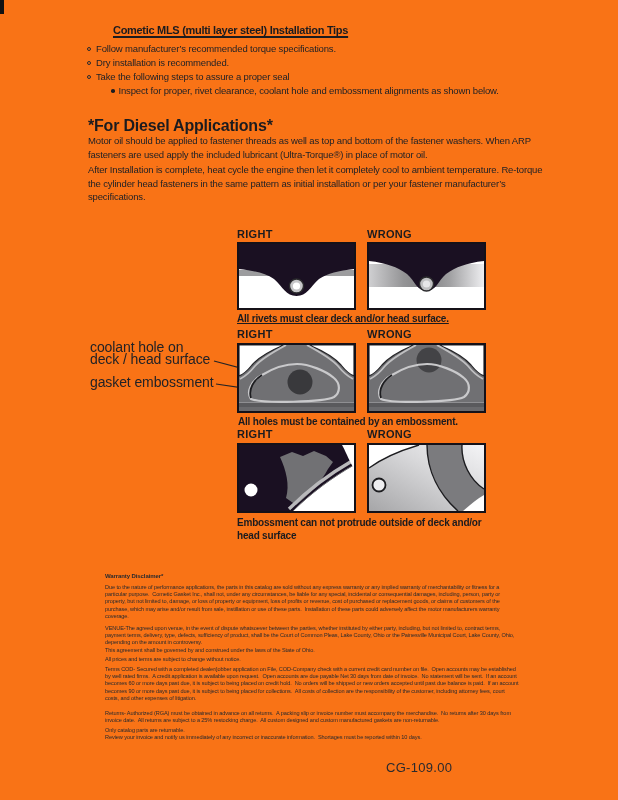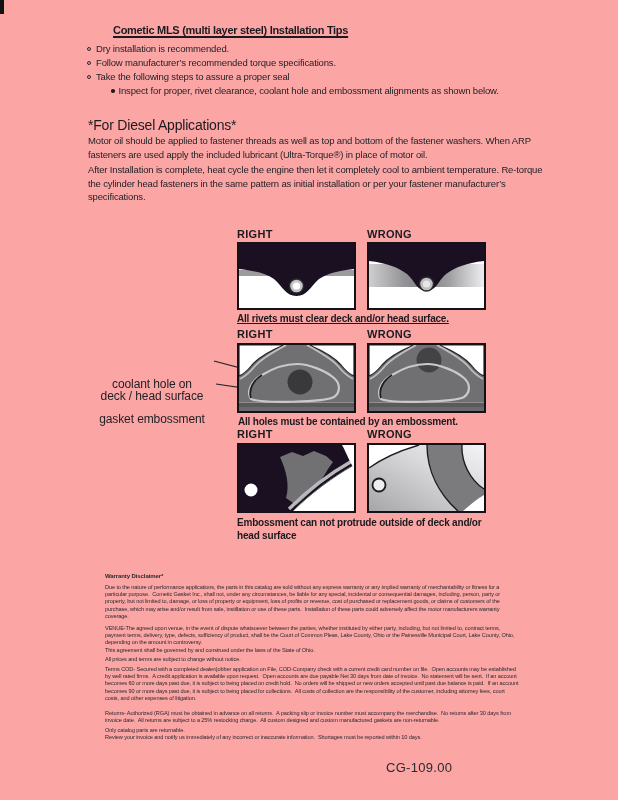--- a/index.html
+++ b/index.html
@@ -1,45 +1,45 @@
 <!DOCTYPE html>
 <html><head>
 <meta charset="utf-8">
 <style>
   * { margin:0; padding:0; box-sizing:border-box; }
   html,body { background:#ffffff; }
   .page {
-    position:relative; width:618px; height:800px; background:#fca5a5;
+    position:relative; width:618px; height:800px; background:#f97316;
     font-family:"Liberation Sans", sans-serif; color:#222226; overflow:hidden;
   }
   .abs { position:absolute; }
   .artifact { left:0; top:0; width:4px; height:14px; background:#121212; }
   .title {
     left:113px; top:24px; font-size:11px; font-weight:bold; letter-spacing:-0.3px;
     color:#1b1b1f; text-decoration:underline; text-decoration-thickness:1.5px; text-underline-offset:2px;
   }
   .bullets { left:87px; top:43px; width:480px; }
   .brow { display:flex; align-items:flex-start; height:14px; font-size:9.5px; letter-spacing:-0.15px; white-space:pre-wrap; }
   .brow.sub { margin-left:24px; }
   .obullet { width:4px; height:4px; border:1px solid #2a2a2e; border-radius:50%; margin:4px 5px 0 0; flex:none; }
   .dbullet { width:3.5px; height:3.5px; background:#1d1d21; border-radius:50%; margin:4px 4px 0 0; flex:none; }
-  .h-diesel { left:88px; top:117px; font-size:14px; font-weight:normal; letter-spacing:-0.2px; color:#1b1b1f; }
+  .h-diesel { left:88px; top:117px; font-size:16px; font-weight:bold; letter-spacing:-0.2px; color:#1b1b1f; }
   .para { left:88px; width:464px; font-size:9.5px; line-height:13.5px; letter-spacing:-0.15px; }
   .p1 { top:134px; } .p2 { top:163px; } .p3 { top:204px; }
 
   .dlabel { width:119px; font-size:11px; font-weight:bold; letter-spacing:0.3px; color:#1b1b1f; }
   .lblL { left:237px; } .lblR { left:367px; }
   .panel { width:119px; border:2px solid #151118; background:#fff; }
   .panL { left:237px; } .panR { left:367px; }
   .h68 { height:68px; } .h70 { height:70px; }
   .panel svg { display:block; }
   .caption { font-size:10px; font-weight:bold; letter-spacing:-0.2px; color:#1b1b1f; line-height:12.5px; }
   .cap1 { left:237px; top:313px;text-decoration:underline; } .cap2 { left:238px; top:416px; }
   .cap3 { left:237px; top:517px; width:252px; }
-  .callout { left:90px; width:124px; text-align:center; font-size:12px; line-height:12px; letter-spacing:-0.1px; color:#222226;margin-top:37px; }
+  .callout { left:90px; width:124px; text-align:left; font-size:14px; line-height:12px; letter-spacing:-0.1px; color:#222226; }
   .co1 { top:341px; } .co2 { top:376px; }
   .leaders { left:208px; top:355px; width:100px; height:40px; overflow:visible; }
 
   .legal { font-size:5.6px; line-height:7.2px; letter-spacing:-0.1px; left:105px; width:414px; white-space:pre-wrap; color:#2a2a2e; }
   .lh { top:573px; font-weight:bold; font-size:6px; }
   .lp1 { top:584px; } .lp2 { top:625px; } .lp3 { top:656px; }
   .lp4 { top:666px; } .lp5 { top:710px; } .lp6 { top:727px; }
   .pagenum { left:386px; top:760px; font-size:13px; letter-spacing:0.3px; color:#2a2a2e; }
 </style>
 </head>
@@ -62,22 +62,22 @@
         <stop offset="1" stop-color="#f4f4f6"></stop>
       </linearGradient>
     </defs>
   </svg>
 
   <div class="abs artifact"></div>
 
   <div class="abs title">Cometic MLS (multi layer steel) Installation Tips</div>
 
   <div class="abs bullets">
+    <div class="brow"><span class="obullet"></span><span>Follow manufacturer’s recommended torque specifications.</span></div>
     <div class="brow"><span class="obullet"></span><span>Dry installation is recommended.</span></div>
-    <div class="brow"><span class="obullet"></span><span>Follow manufacturer’s recommended torque specifications.</span></div>
     <div class="brow"><span class="obullet"></span><span>Take the following steps to assure a proper seal</span></div>
     <div class="brow sub"><span class="dbullet"></span><span>Inspect for proper, rivet clearance, coolant hole and embossment alignments as shown below.</span></div>
   </div>
 
   <div class="abs h-diesel">*For Diesel Applications*</div>
   <div class="abs para p1">Motor oil should be applied to fastener threads as well as top and bottom of the fastener washers. When ARP fasteners are used apply the included lubricant (Ultra-Torque®) in place of motor oil.</div>
   <div class="abs para p2">After Installation is complete, heat cycle the engine then let it completely cool to ambient temperature. Re-torque the cylinder head fasteners in the same pattern as initial installation or per your fastener manufacturer’s specifications.</div>
 
   <div class="abs dlabel lblL" style="top:228px">RIGHT</div>
   <div class="abs dlabel lblR" style="top:228px">WRONG</div>

